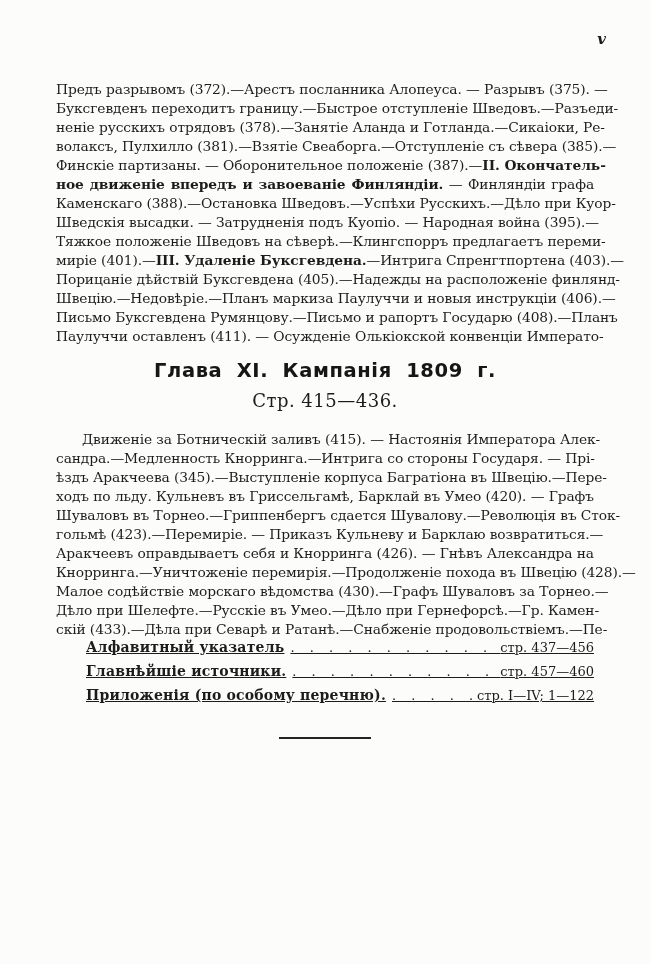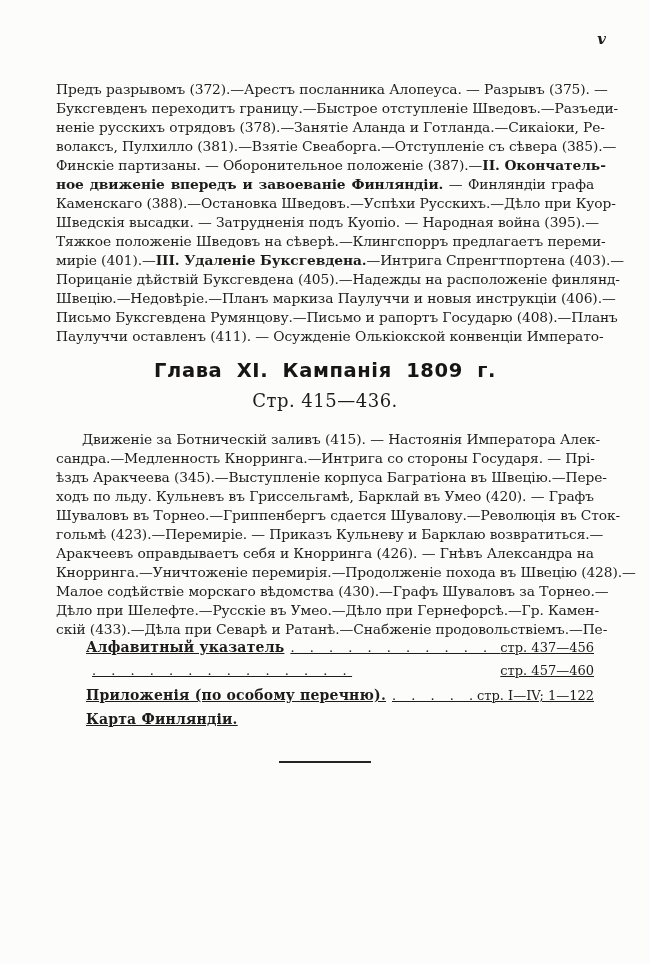--- a/index.html
+++ b/index.html
@@ -110,29 +110,27 @@
         <div class="line"><span>скій (433).—Дѣла при Севарѣ и Ратанѣ.—Снабженіе продовольствіемъ.—Пе-</span></div>
       </div>
 
     <div class="backmatter">
         <div class="bm-row">
           <span class="bm-label">Алфавитный указатель</span>
           <span class="bm-dots">. . . . . . . . . . . . .</span>
           <span class="bm-ref">стр. 437—456</span>
         </div>
         <div class="bm-row">
+          <span class="bm-label">Главнѣйшіе источники.</span>
           <span class="bm-dots">. . . . . . . . . . . . . .</span>
           <span class="bm-ref">стр. 457—460</span>
         </div>
         <div class="bm-row">
           <span class="bm-label">Приложенія (по особому перечню).</span>
           <span class="bm-dots">. . . . . . .</span>
           <span class="bm-ref">стр. I—IV; 1—122</span>
-        </div>
-        <div class="bm-row">
-          <span class="bm-label">Карта Финляндіи.</span>
         </div>
       </div>
 
     <div class="end-rule"></div>
 
   </div>
 </div>
 
 </body></html>

